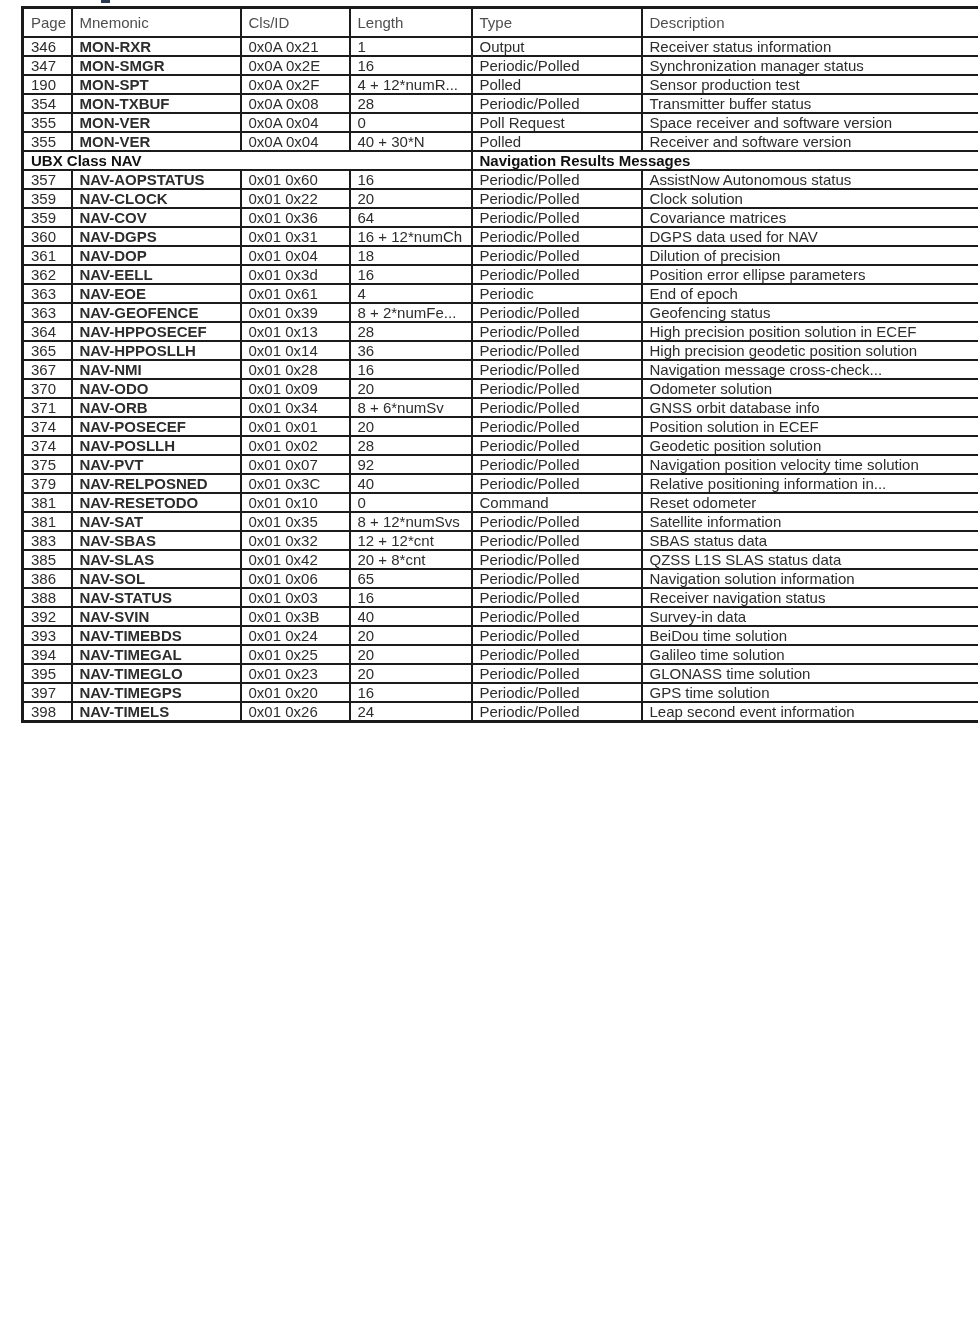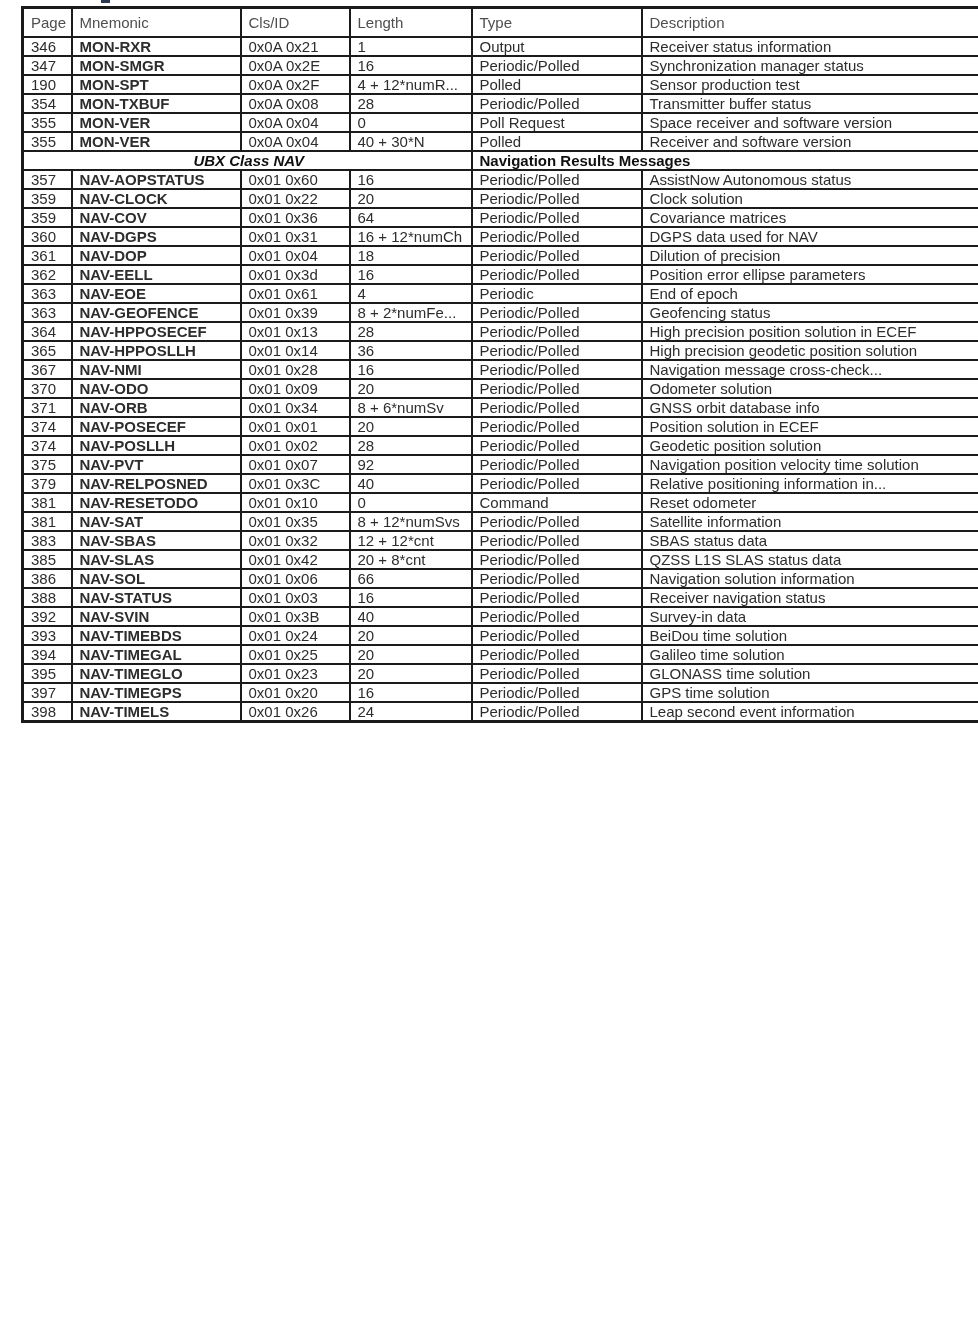--- a/index.html
+++ b/index.html
@@ -49,21 +49,21 @@
     color: #2d2d2d;
   }
   td.cell-mnemonic {
     font-weight: bold;
     color: #1254a2;
   }
   tr.section-row td {
     font-weight: bold;
     color: #101010;
   }
-  tr.section-row td.section-left { text-align: center; font-style: italic; }
+  tr.section-row td.section-left { text-align: left; }
   tr.section-row td.section-right { text-align: left; }
 </style>
 </head>
 <body>
 
 <div id="artifact"></div>
 
 <table class="msg-table">
   <colgroup>
     <col style="width:49px">
@@ -301,21 +301,21 @@
         <td class="cell-mnemonic">NAV-SLAS</td>
         <td class="cell-clsid">0x01 0x42</td>
         <td class="cell-length">20 + 8*cnt</td>
         <td class="cell-type">Periodic/Polled</td>
         <td class="cell-description">QZSS L1S SLAS status data</td>
       </tr>
       <tr>
         <td class="cell-page">386</td>
         <td class="cell-mnemonic">NAV-SOL</td>
         <td class="cell-clsid">0x01 0x06</td>
-        <td class="cell-length">66</td>
+        <td class="cell-length">65</td>
         <td class="cell-type">Periodic/Polled</td>
         <td class="cell-description">Navigation solution information</td>
       </tr>
       <tr>
         <td class="cell-page">388</td>
         <td class="cell-mnemonic">NAV-STATUS</td>
         <td class="cell-clsid">0x01 0x03</td>
         <td class="cell-length">16</td>
         <td class="cell-type">Periodic/Polled</td>
         <td class="cell-description">Receiver navigation status</td>

